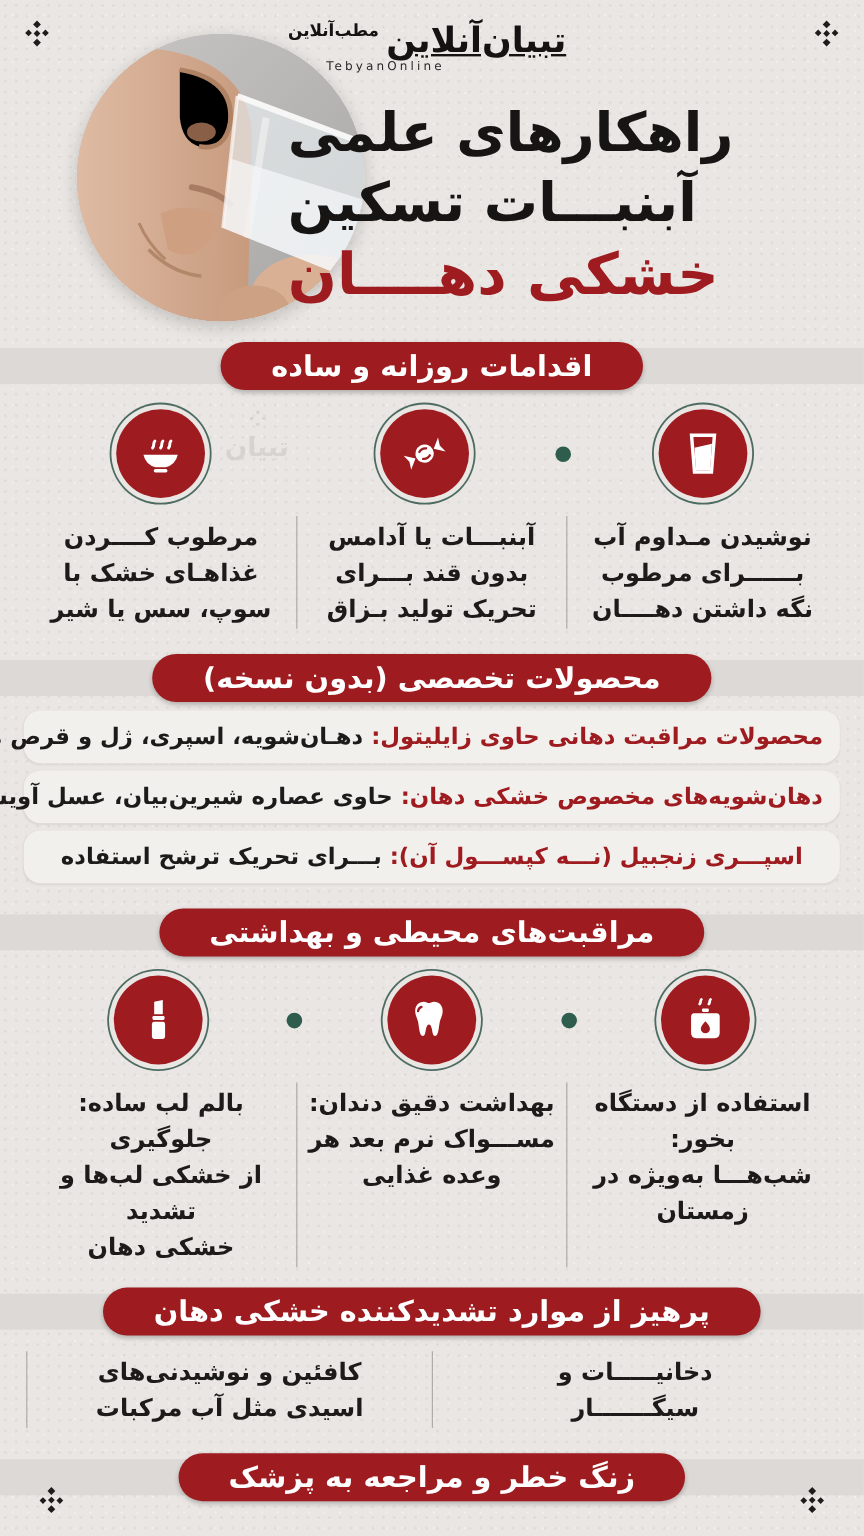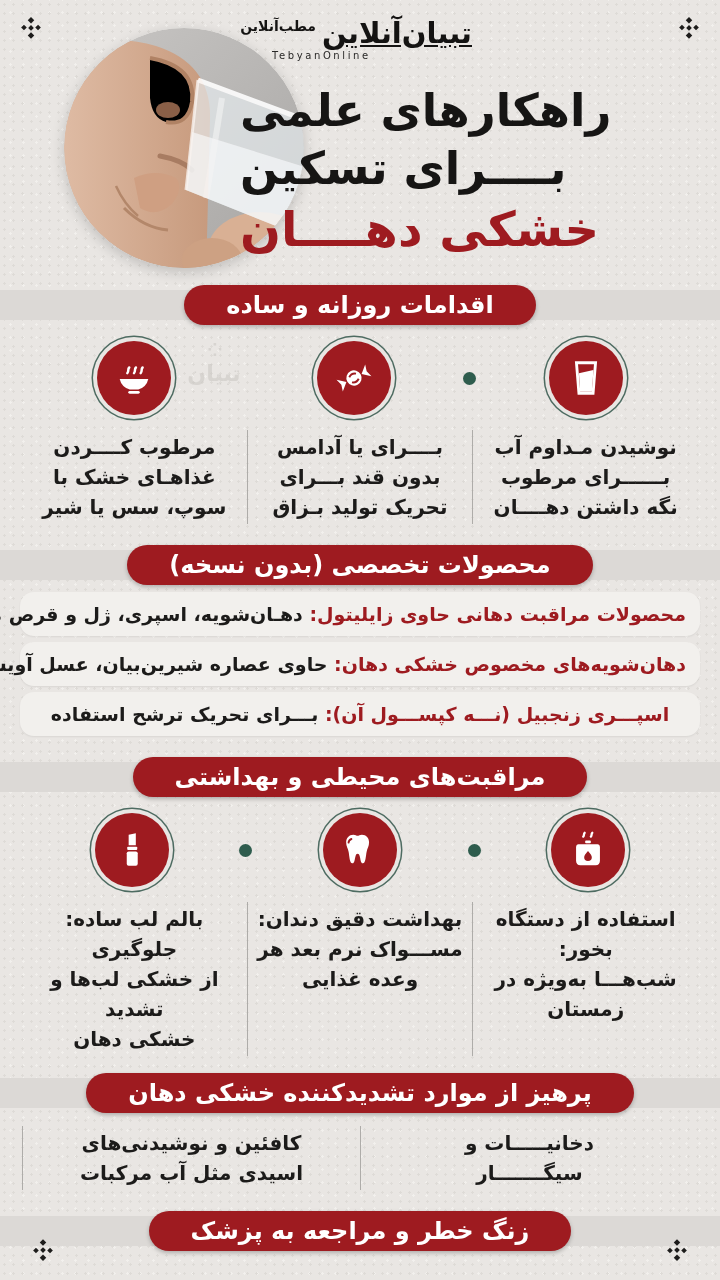--- a/index.html
+++ b/index.html
@@ -170,21 +170,21 @@
         <span class="logo-side">
           <span>مطب</span>
           <span>آنلاین</span>
         </span>
       </div>
       <div class="logo-en">TebyanOnline</div>
     </div>
 
     <div class="title">
       <div class="t1">راهکارهای علمی</div>
-      <div class="t2">بــــرای تسکین</div>
+      <div class="t2">آبنبـــات تسکین</div>
       <div class="t3">خشکی دهــــان</div>
     </div>
   </div>
 
   <div class="watermark">
     <div class="wm-dots">⁘</div>
     <div class="wm-txt">تبیان</div>
   </div>
 
   <div class="band mt-s1">
@@ -224,21 +224,21 @@
               <path d="M29 17c2-2 0-4 2-6"></path>
             </g>
           </svg>
     </div>
       </div>
   </div>
   <div class="trio-texts">
     <div class="tcol">نوشیدن مـداوم آب
 بــــــرای مرطوب
 نگه داشتن دهــــان</div>
-    <div class="tcol mid">بــــرای یا آدامس
+    <div class="tcol mid">آبنبـــات یا آدامس
 بدون قند بـــرای
 تحریک تولید بـزاق</div>
     <div class="tcol">مرطوب کــــردن
 غذاهـای خشک با
 سوپ، سس یا شیر</div>
   </div>
 
   <div class="band mt-sec">
     <div class="pill">محصولات تخصصی (بدون نسخه)</div>
   </div>

